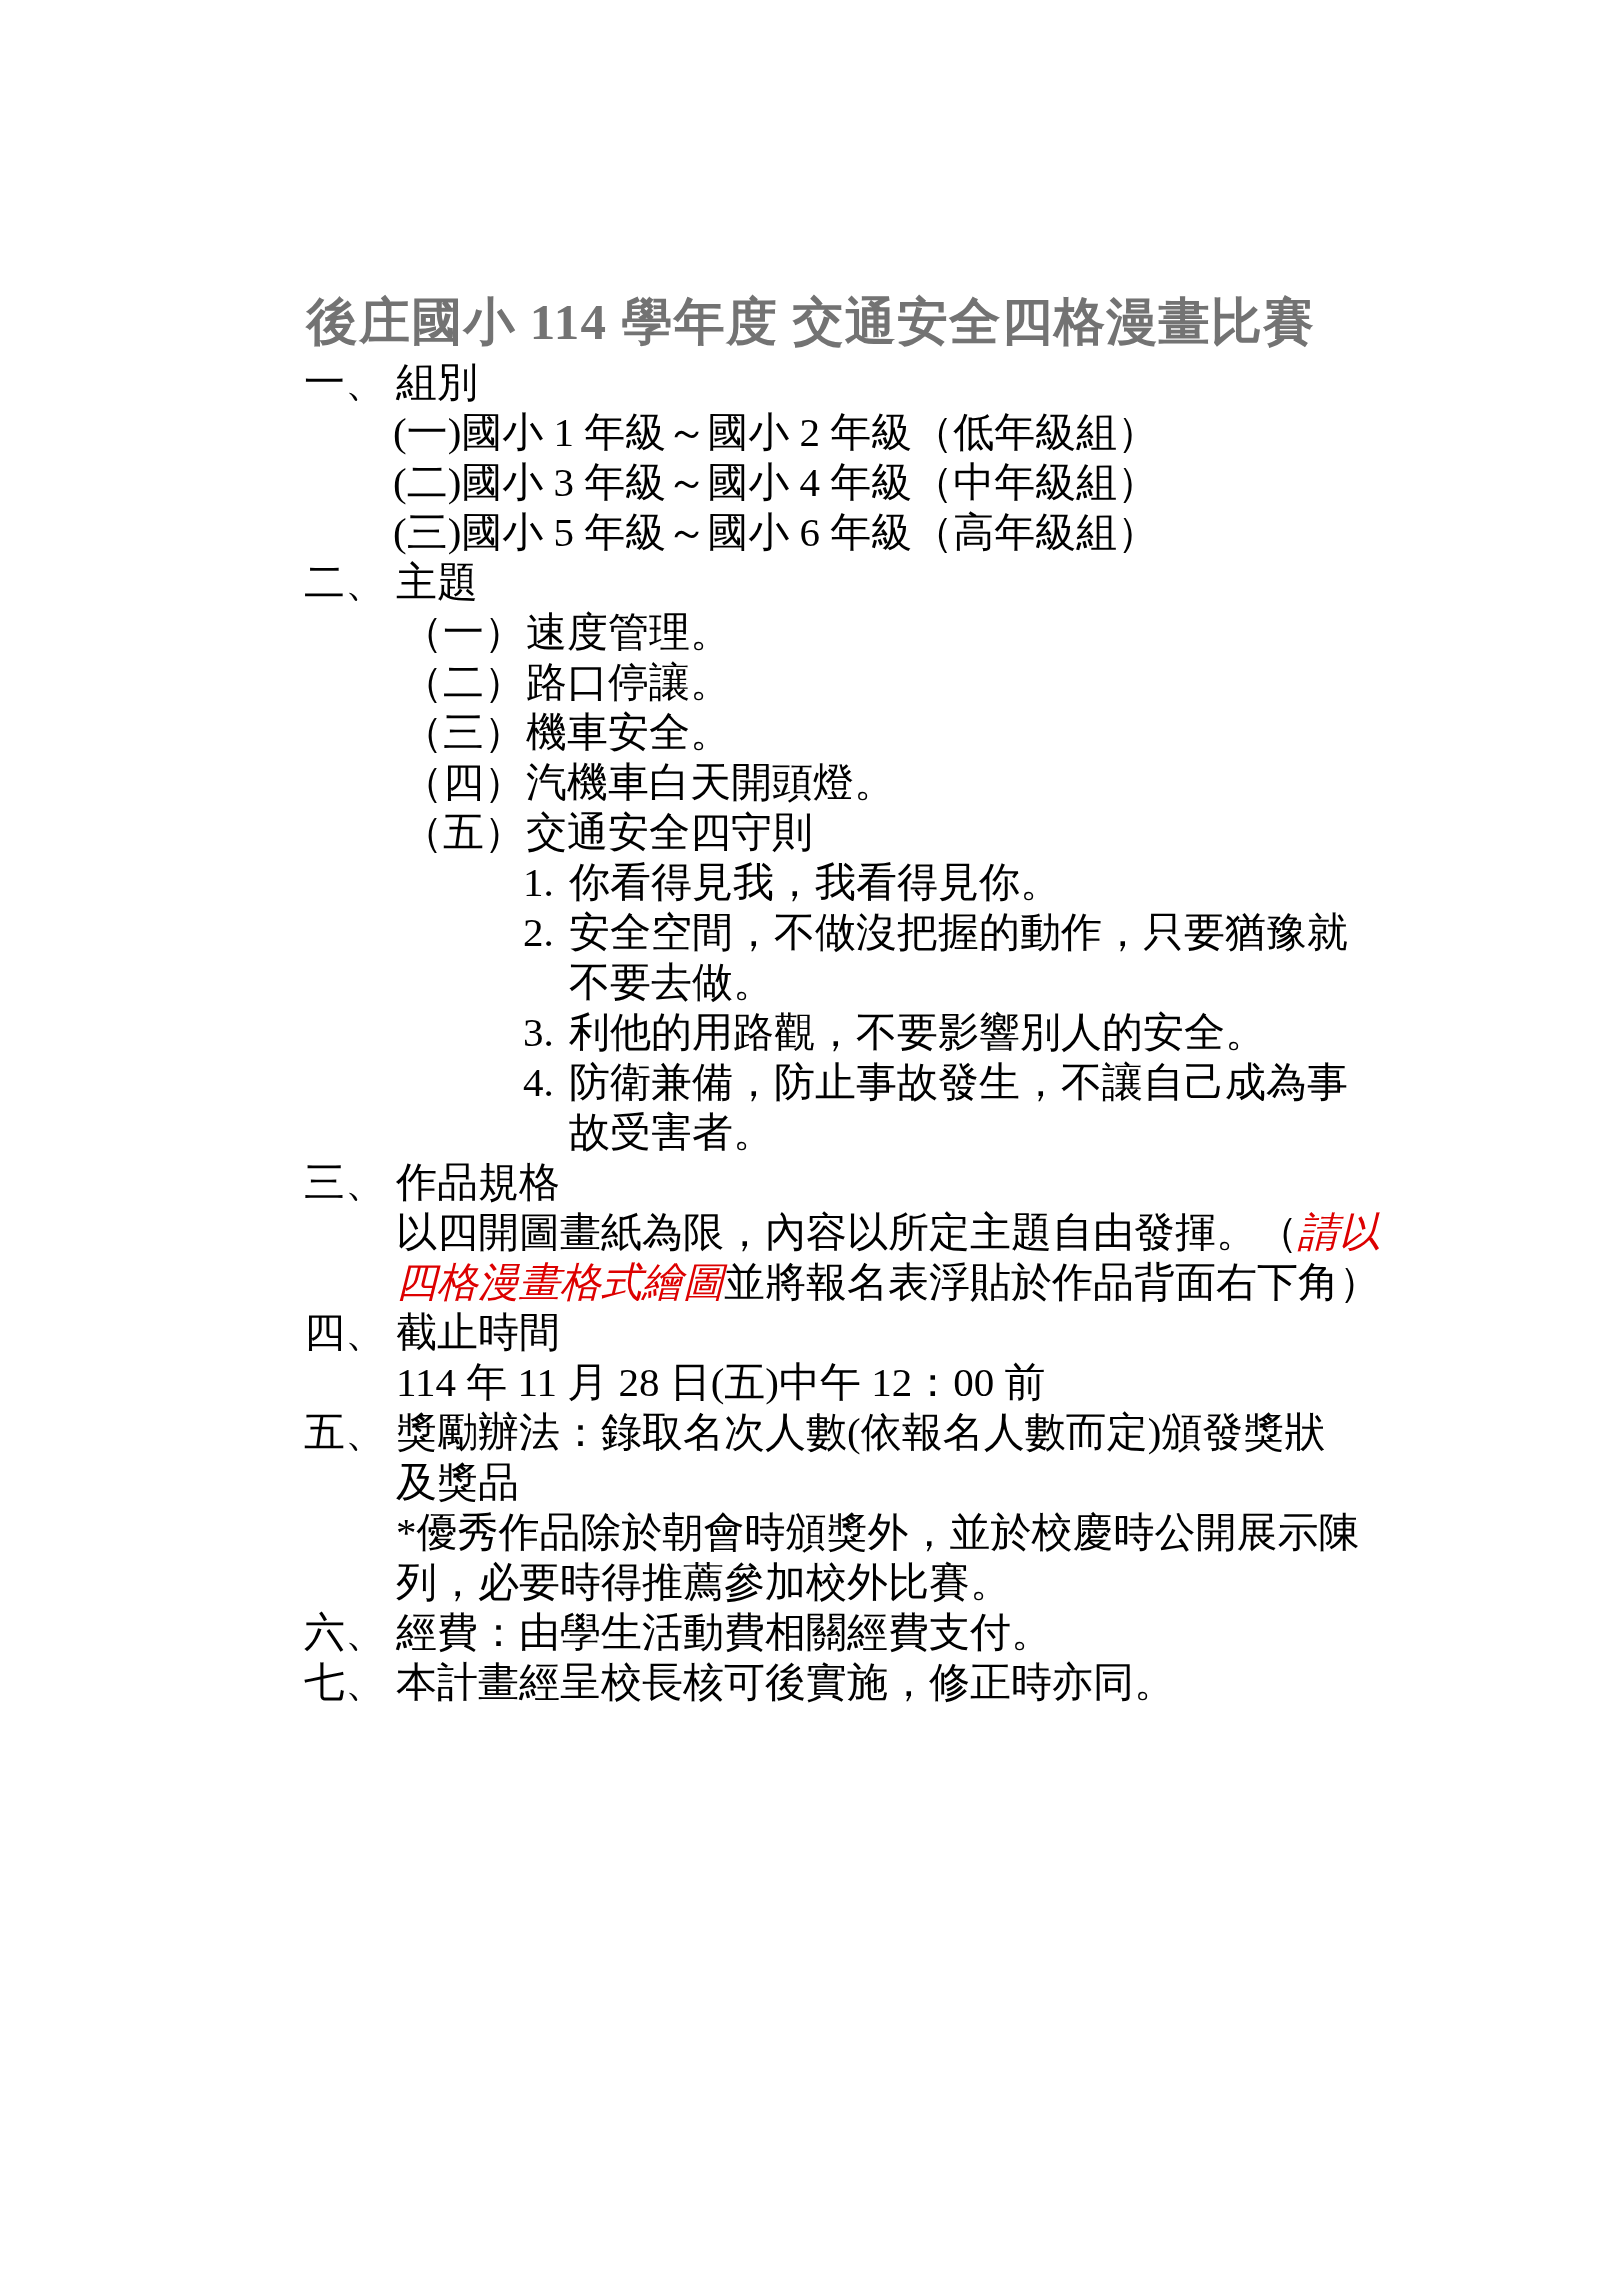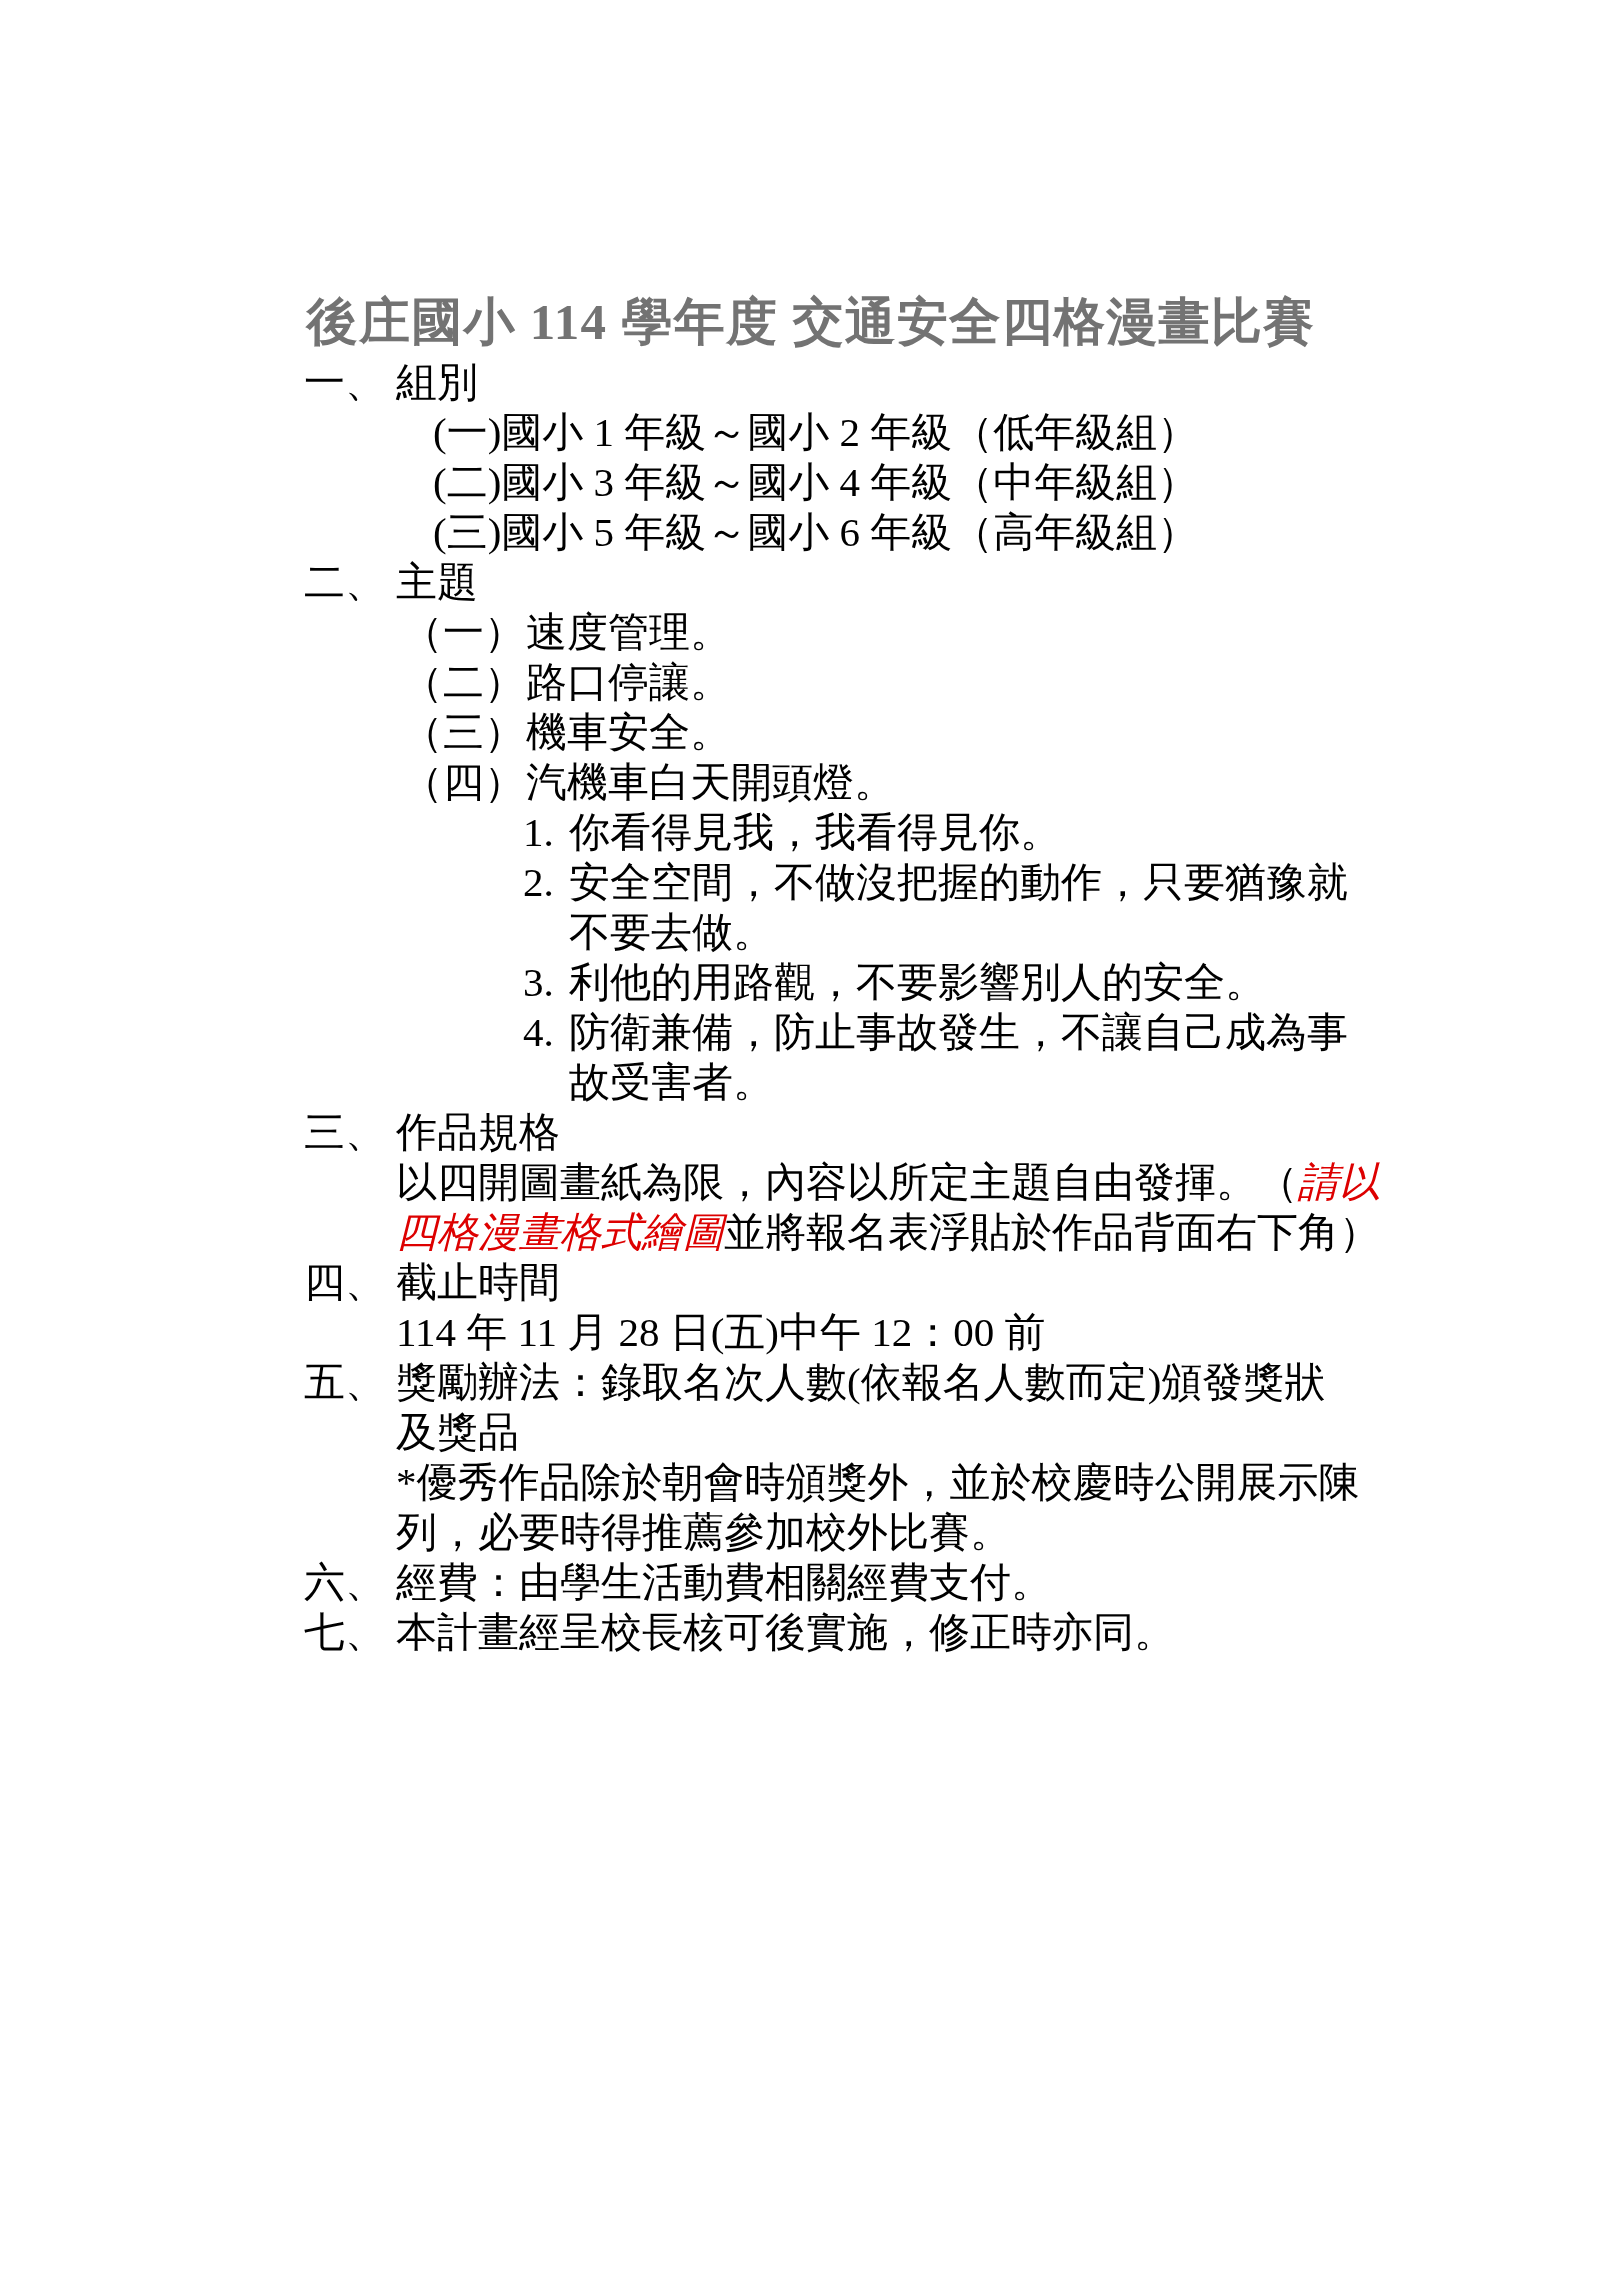--- a/index.html
+++ b/index.html
@@ -31,21 +31,21 @@
   .line {
     font-size: 41px;
     line-height: 50px;
     white-space: pre;
     color: #000000;
   }
   .marker { display: inline-block; }
   
   .l1      { padding-left: 304px; }
   .l1 .marker    { width: 92px; }
-  .group   { padding-left: 393px; margin-left: 40px; }
+  .group   { padding-left: 393px; }
   .theme   { padding-left: 402px; }
   .theme .marker { width: 124px; }
   .num     { padding-left: 523px; }
   .num .marker   { width: 46px; }
   .numcont { padding-left: 569px; }
   .body    { padding-left: 396px; }
   .red     { color: var(--emphasis-red, #dd0000); font-style: italic; }
 </style>
 </head>
 <body>
@@ -55,20 +55,21 @@
   <div class="doc-body">
       <div class="line l1"><span class="marker">一、</span><span>組別</span></div>
       <div class="line group"><span>(一)國小 1 年級～國小 2 年級（低年級組）</span></div>
       <div class="line group"><span>(二)國小 3 年級～國小 4 年級（中年級組）</span></div>
       <div class="line group"><span>(三)國小 5 年級～國小 6 年級（高年級組）</span></div>
       <div class="line l1"><span class="marker">二、</span><span>主題</span></div>
       <div class="line theme"><span class="marker">（一）</span><span>速度管理。</span></div>
       <div class="line theme"><span class="marker">（二）</span><span>路口停讓。</span></div>
       <div class="line theme"><span class="marker">（三）</span><span>機車安全。</span></div>
       <div class="line theme"><span class="marker">（四）</span><span>汽機車白天開頭燈。</span></div>
+      <div class="line theme"><span class="marker">（五）</span><span>交通安全四守則</span></div>
       <div class="line num"><span class="marker">1.</span><span>你看得見我，我看得見你。</span></div>
       <div class="line num"><span class="marker">2.</span><span>安全空間，不做沒把握的動作，只要猶豫就</span></div>
       <div class="line numcont"><span>不要去做。</span></div>
       <div class="line num"><span class="marker">3.</span><span>利他的用路觀，不要影響別人的安全。</span></div>
       <div class="line num"><span class="marker">4.</span><span>防衛兼備，防止事故發生，不讓自己成為事</span></div>
       <div class="line numcont"><span>故受害者。</span></div>
       <div class="line l1"><span class="marker">三、</span><span>作品規格</span></div>
       <div class="line body"><span>以四開圖畫紙為限，內容以所定主題自由發揮。（</span><span class="red">請以</span></div>
       <div class="line body"><span class="red">四格漫畫格式繪圖</span><span>並將報名表浮貼於作品背面右下角）</span></div>
       <div class="line l1"><span class="marker">四、</span><span>截止時間</span></div>

